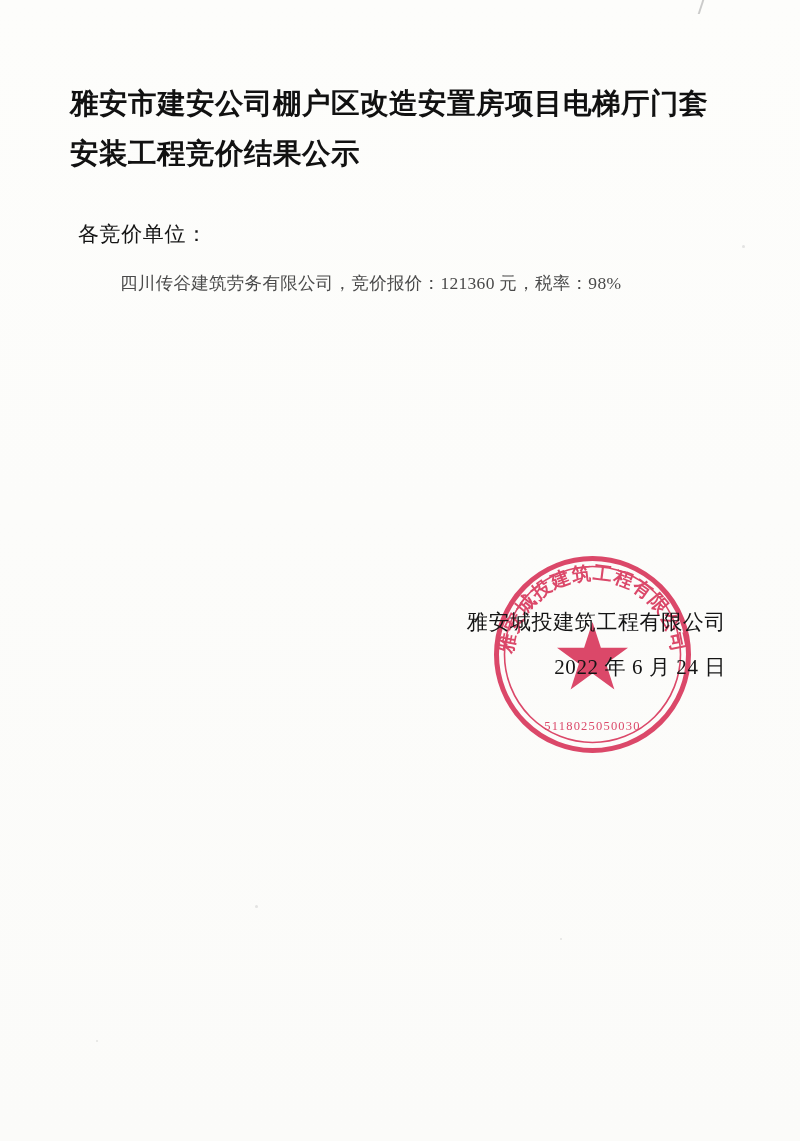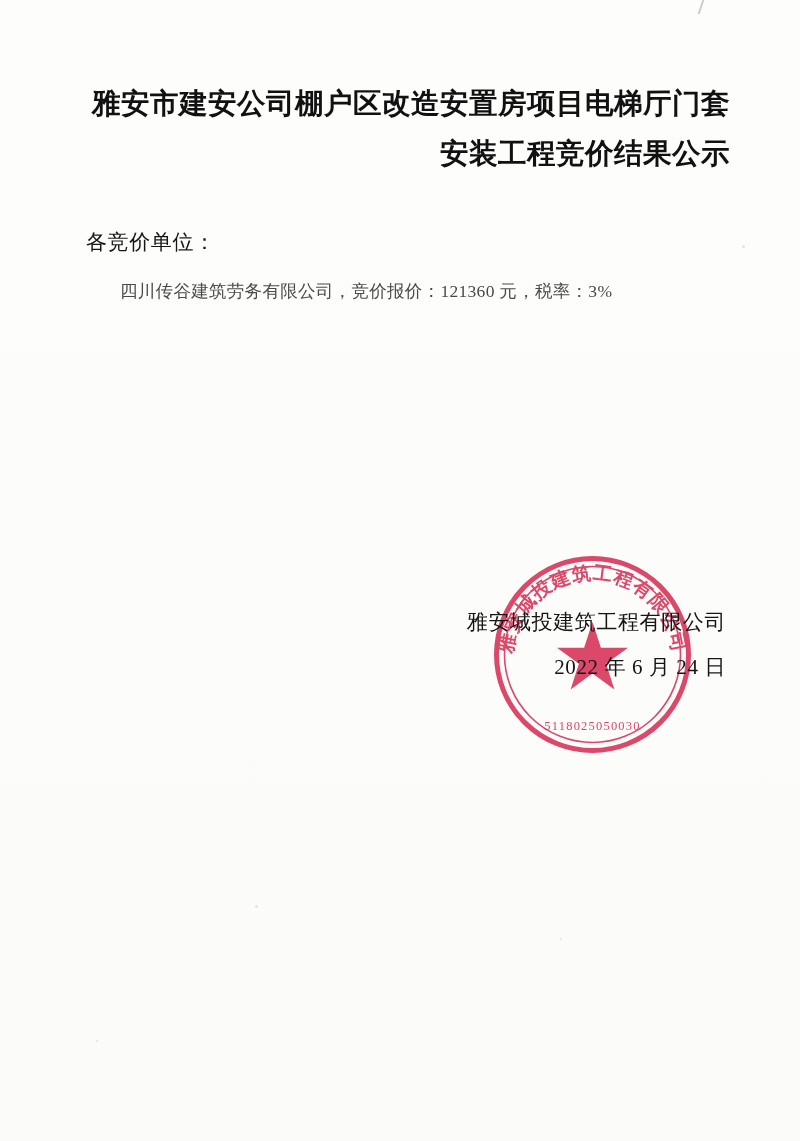--- a/index.html
+++ b/index.html
@@ -40,42 +40,42 @@
     border-left: 2px solid #b9b9b9;
     transform: skewX(-18deg);
     opacity: .75;
   }
 
   .doc-title {
     position: absolute;
     top: 78px;
     left: 70px;
     width: 660px;
-    text-align: right;
+    text-align: left;
     font-size: 28.5px;
     font-weight: bold;
     line-height: 50px;
     letter-spacing: .5px;
     font-family: "DejaVu Serif", "Liberation Serif", serif;
     color: #111;
   }
 
   .body-block {
     position: absolute;
     top: 212px;
     left: 78px;
     width: 650px;
   }
 
   .para {
     font-size: 21px;
     line-height: 45px;
     letter-spacing: .6px;
     text-align: justify;
-    margin: 8px;
+    margin: 0;
     color: #151515;
   }
 
   .para.indent {
     text-indent: 42px;
   }
 
   .salutation {
     margin-bottom: 6px;
   }
@@ -156,21 +156,21 @@
   <div class="scan-speck" style="top:938px;left:560px;width:2px;height:2px;"></div>
   <div class="scan-speck" style="top:1040px;left:96px;width:2px;height:2px;"></div>
 
   <div class="doc-title">雅安市建安公司棚户区改造安置房项目电梯厅门套安装工程竞价结果公示</div>
 
   <div class="body-block">
 
     <p class="para salutation">各竞价单位：</p>
 
 
-    <p class="bidder-line">四川传谷建筑劳务有限公司，竞价报价：121360 元，税率：3%</p>
+    <p class="bidder-line">四川传谷建筑劳务有限公司，竞价报价：121360 元，税率：98%</p>
 
 
   </div>
 
   <div class="seal">
     <svg width="205" height="205" viewBox="0 0 205 205" xmlns="http://www.w3.org/2000/svg">
       <circle class="seal-ring" cx="102.5" cy="102.5" r="96"></circle>
       <circle class="seal-ring-inner" cx="102.5" cy="102.5" r="88"></circle>
       <path id="sealArc" d="M 22,108 A 80.5,80.5 0 0 1 183,108" fill="none"></path>
       <text class="seal-text">

